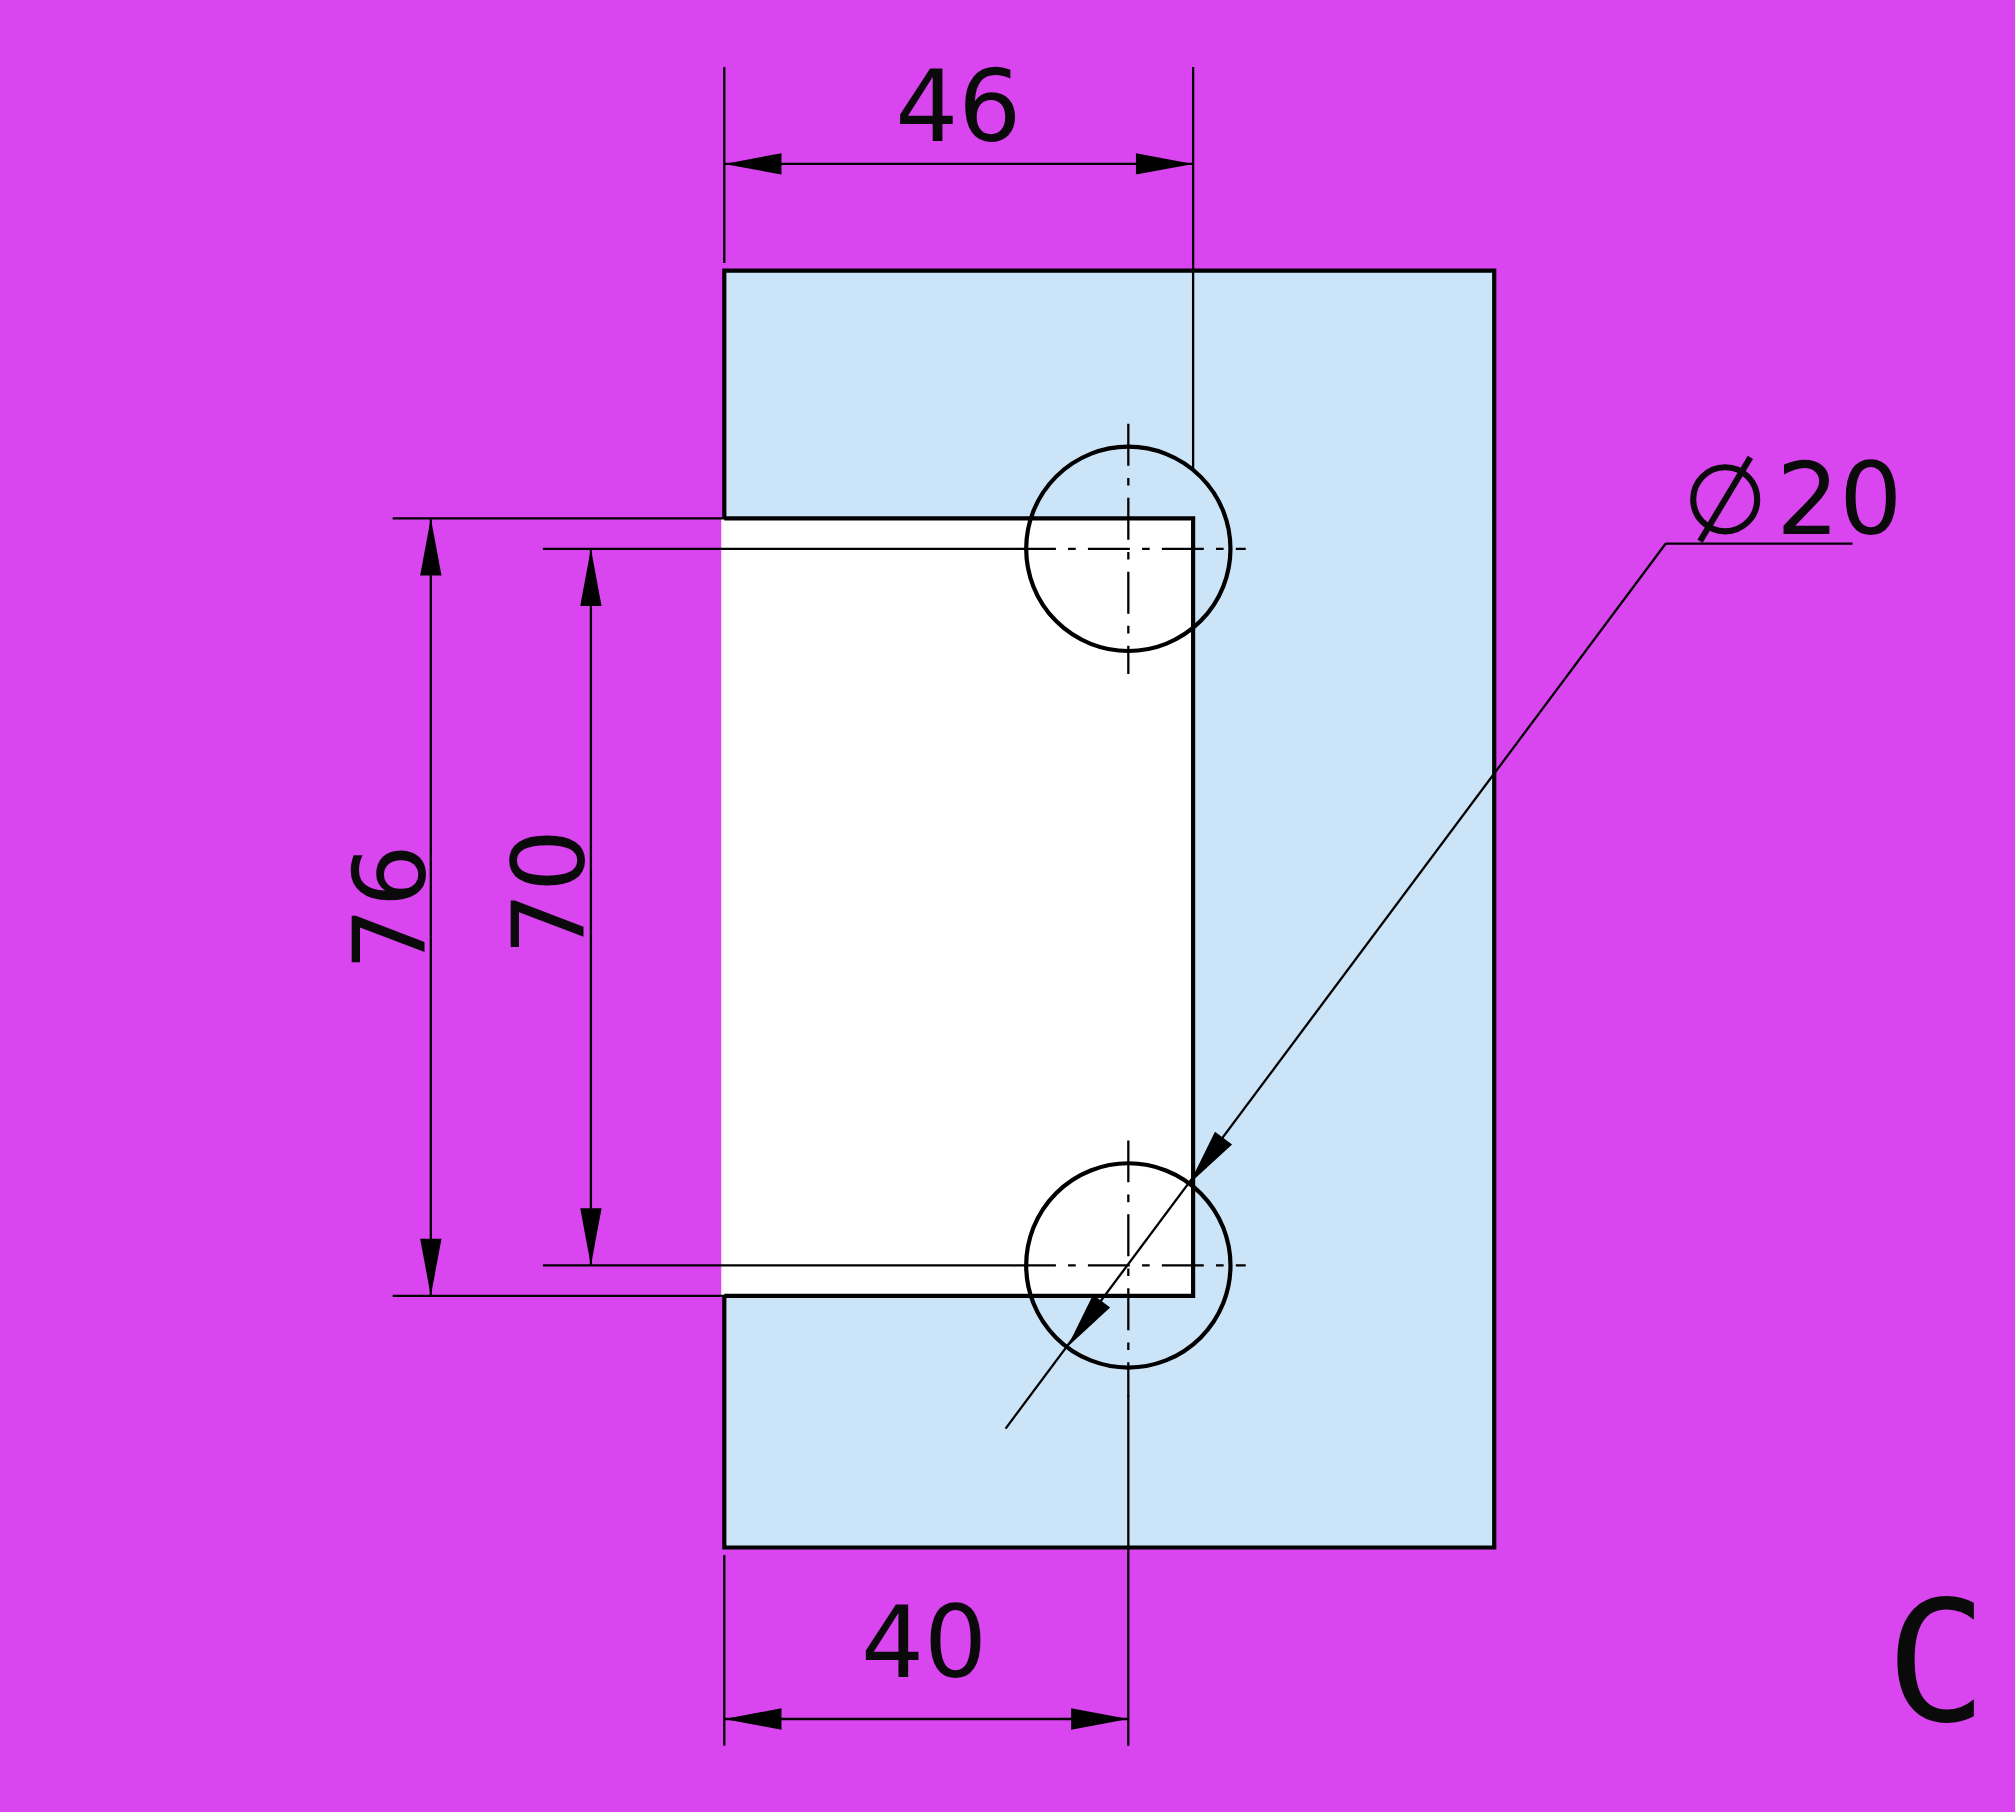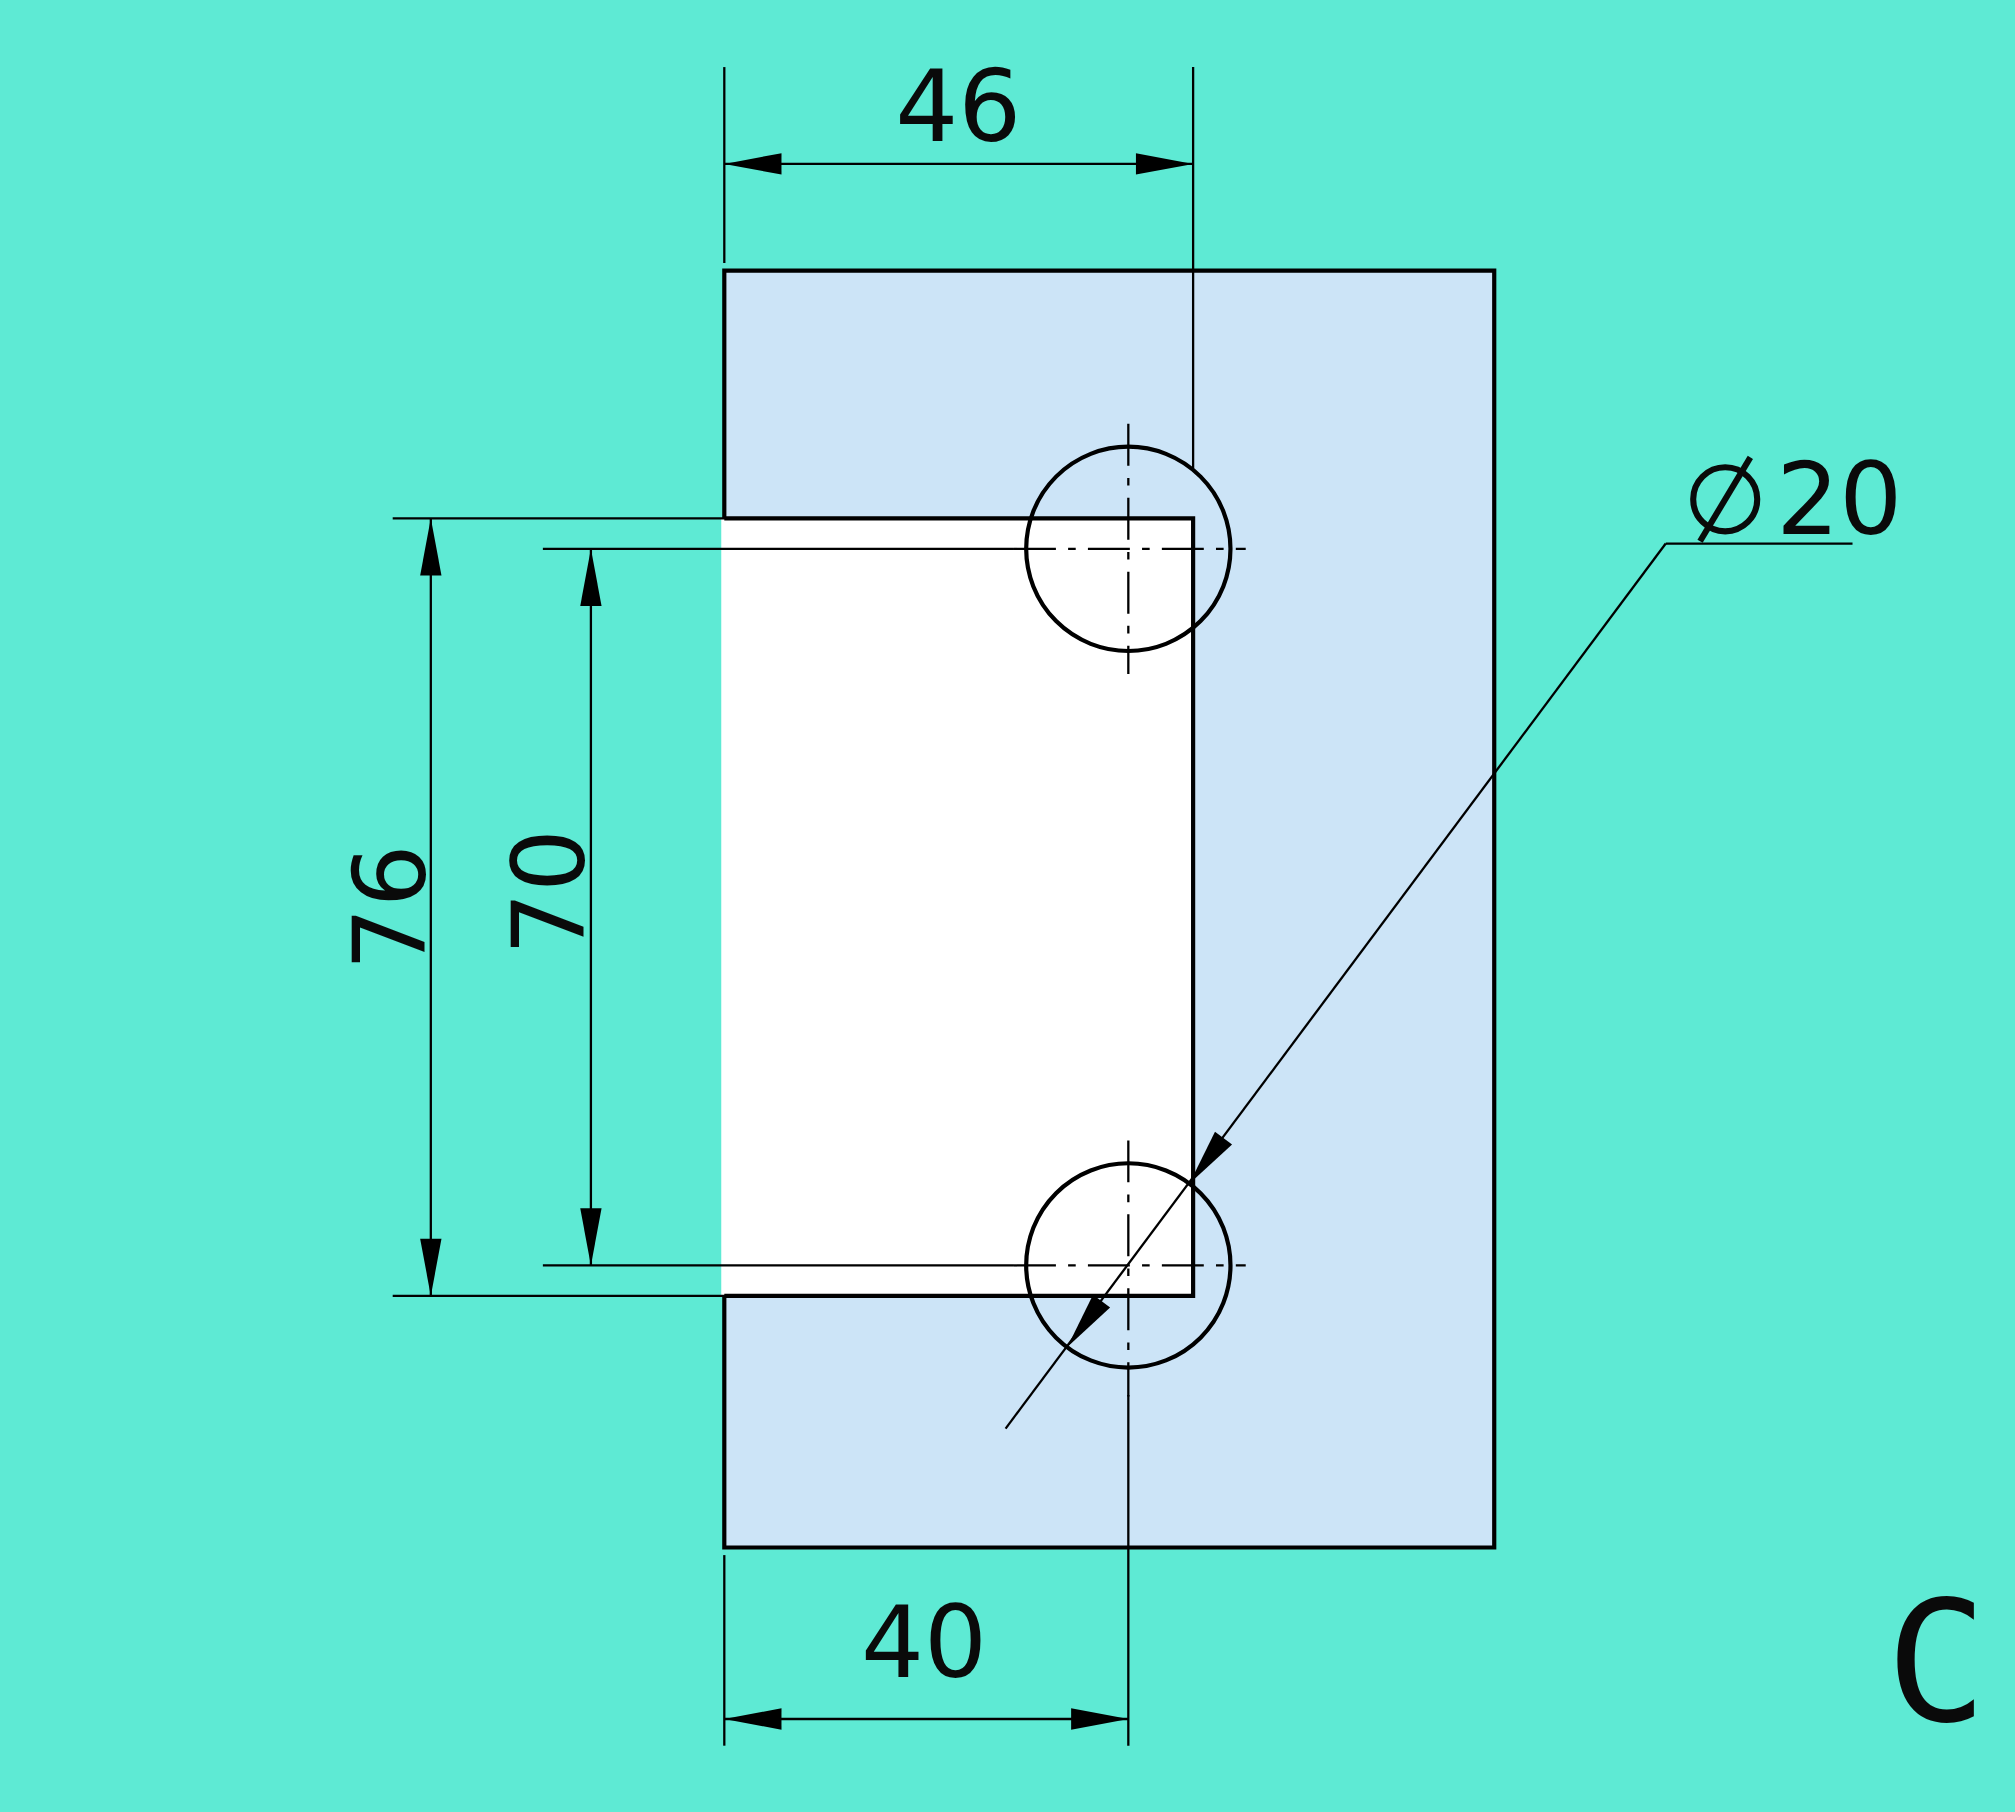--- a/index.html
+++ b/index.html
@@ -1,16 +1,16 @@
 <!DOCTYPE html>
 <html style="font-size:12.2px"><head>
 <meta charset="utf-8">
 <style>
   html,body{margin:0;padding:0;background:#ffffff;}
-  .stage{position:relative;width:2015px;height:1812px;background:#5eead4;overflow:hidden;}
+  .stage{position:relative;width:2015px;height:1812px;background:#d946ef;overflow:hidden;}
   svg{display:block;}
   .thin{stroke:#000;stroke-width:3;fill:none;stroke-linecap:butt;}
   .thick{stroke:#000;stroke-width:5.5;fill:none;stroke-linecap:butt;}
   .center{stroke:#000;stroke-width:3;fill:none;stroke-dasharray:55 16 10 16;}
   .arrow{fill:#000;stroke:none;}
   .dimtext{font-family:"DejaVu Sans","Liberation Sans",sans-serif;font-size:130px;fill:#0a0a0a;}
   .viewtext{font-family:"DejaVu Sans Mono","Liberation Mono",monospace;font-size:220px;fill:#0a0a0a;}
 </style>
 </head>
 <body>

